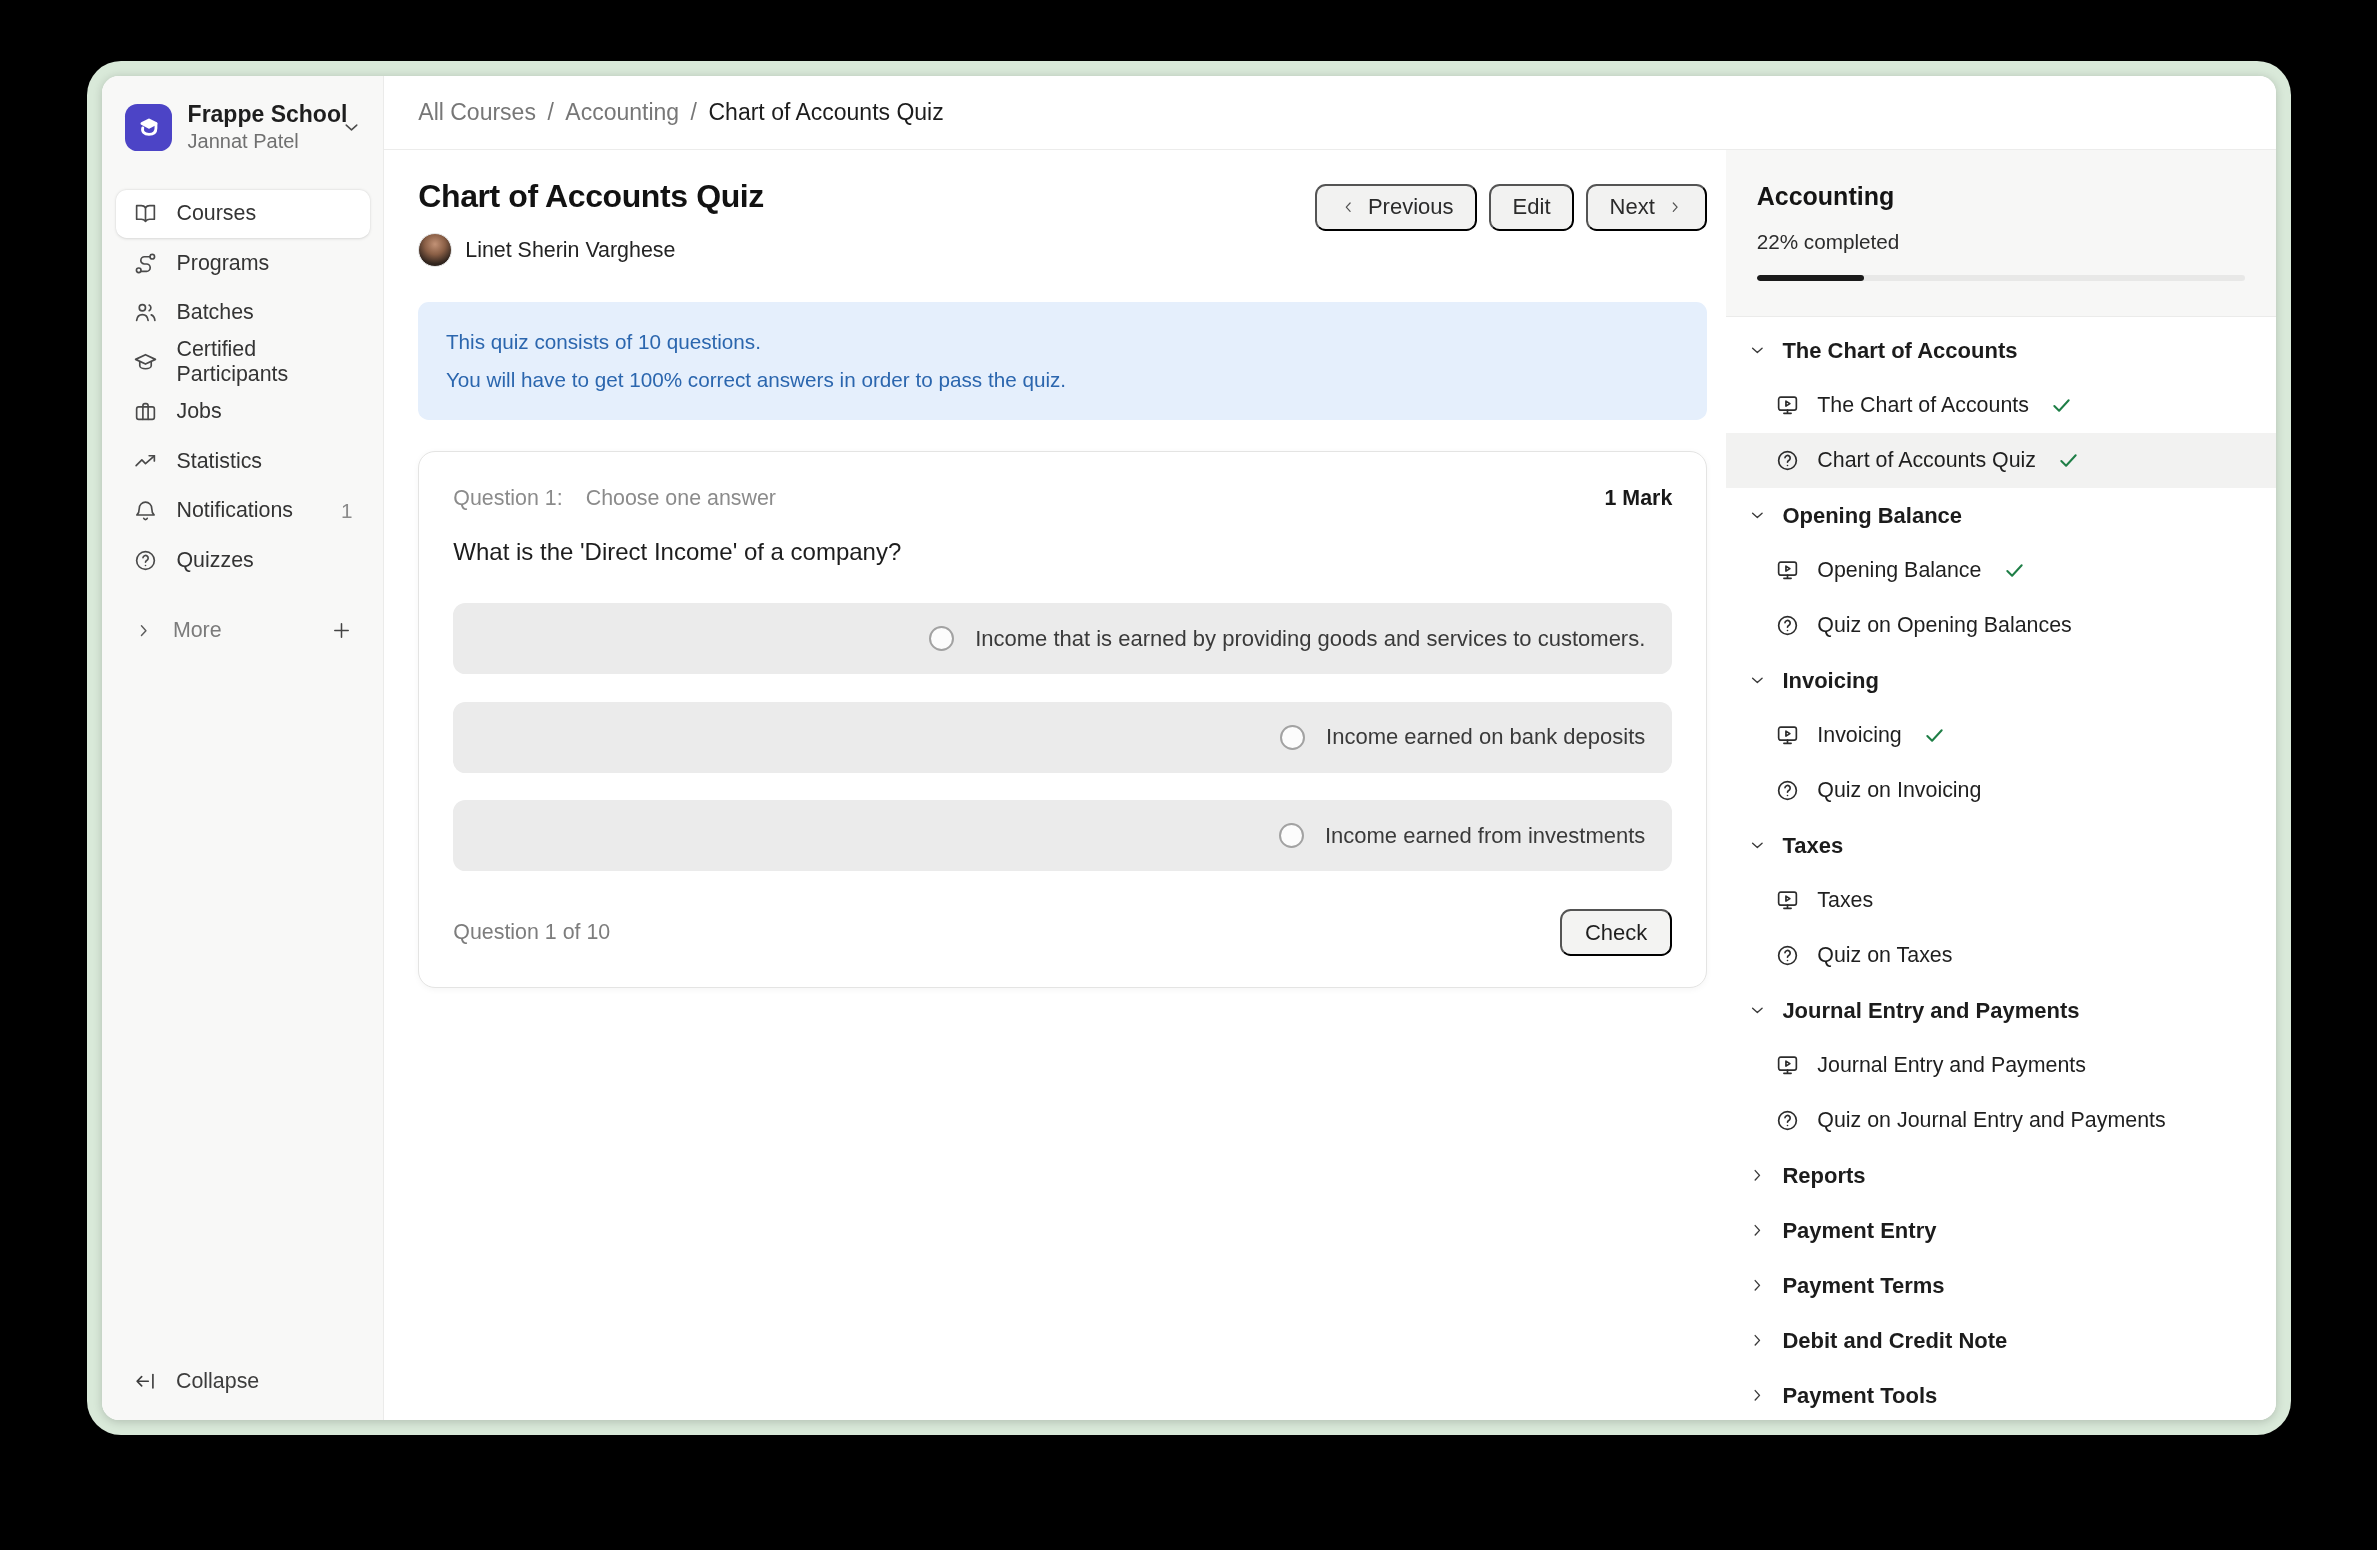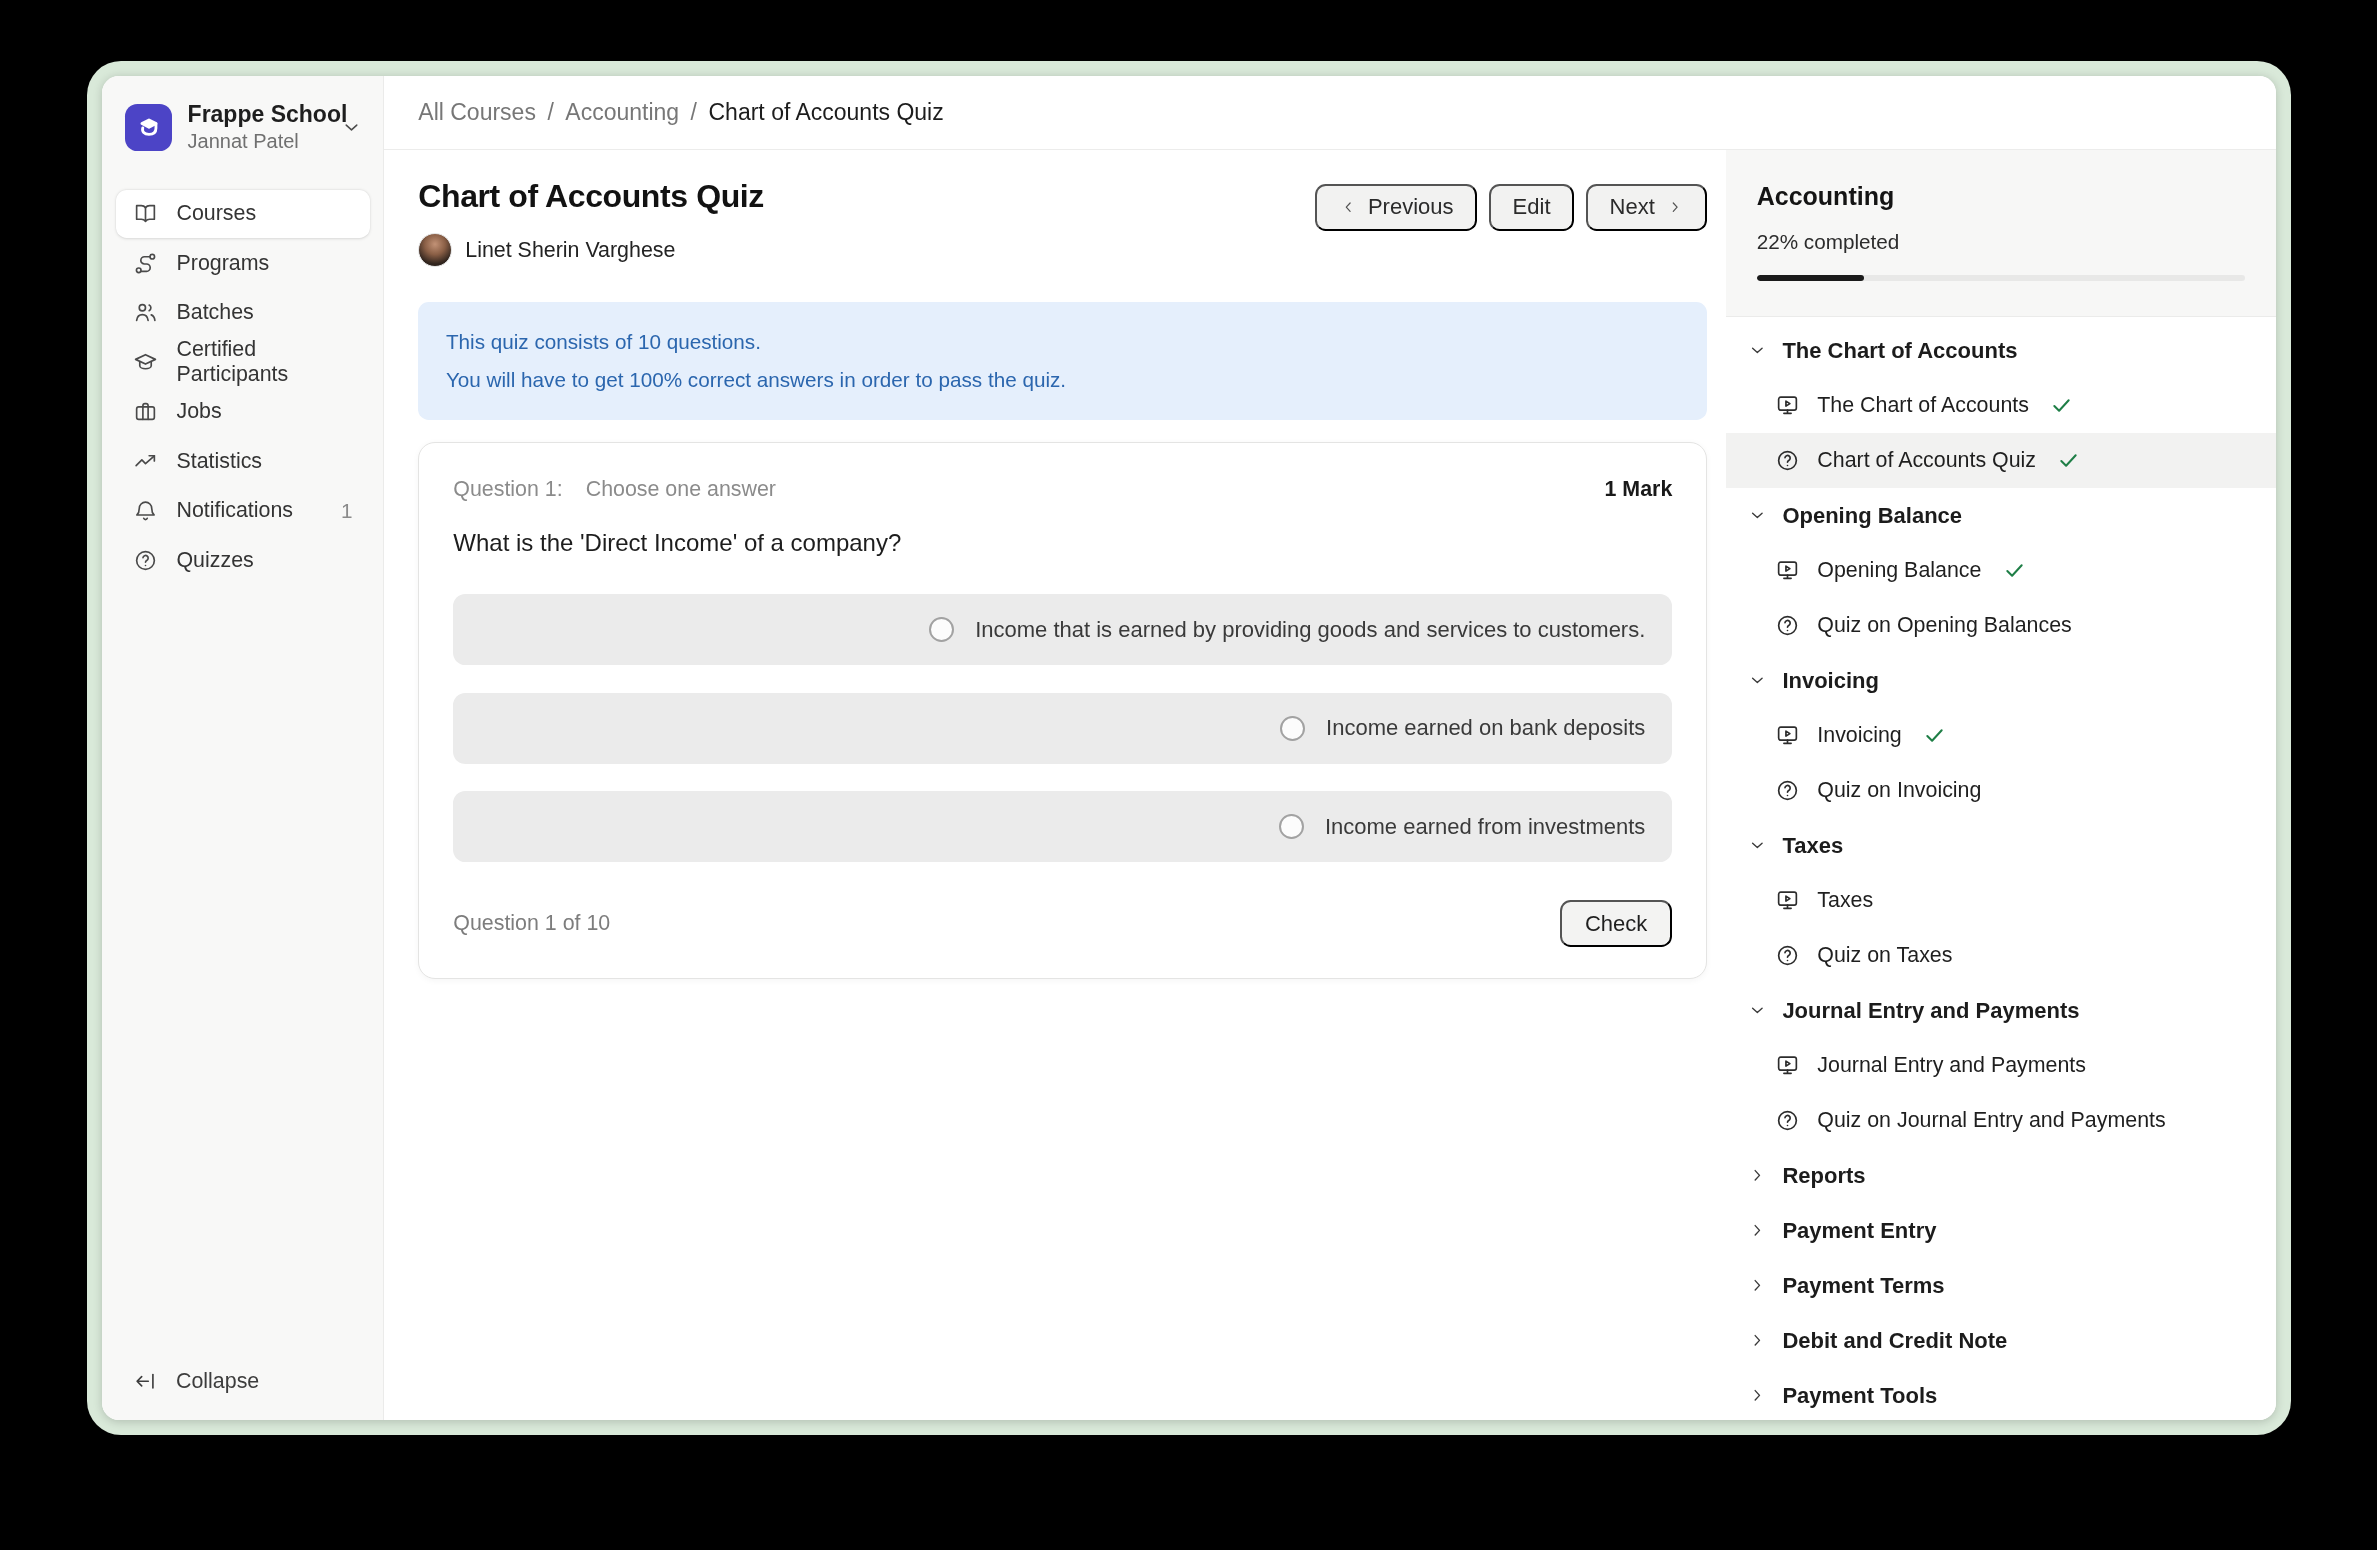--- a/index.html
+++ b/index.html
@@ -61,21 +61,21 @@
             background:radial-gradient(circle at 50% 32%, #c29276 0%, #8a5f46 38%, #33261f 72%, #1d1715 100%); }
 
   .actions { display:flex; gap:12.3px; margin-top:6.1px; }
   .btn { display:inline-flex; align-items:center; gap:10.7px; background:#f2f2f1; border-radius:10.7px;
          height:47px; padding:0 21.4px; font-size:22px; color:#2b2b2b; cursor:pointer; }
   .btn-caret { width:18.4px; height:18.4px; color:#555; }
 
   .banner { margin-top:35px; background:#e5effc; border-radius:10.7px; padding:20.7px 27.6px;
             font-size:20.7px; line-height:38px; color:#2b66ae; }
 
-  .card { margin-top:22px; background:#fff; border:0.8px solid #e4e4e3; border-radius:17px;
+  .card { margin-top:31px; background:#fff; border:0.8px solid #e4e4e3; border-radius:17px;
           box-shadow:0 1.5px 6.1px rgba(0,0,0,.04); padding:34px 34px 31px; }
   .q-head { display:flex; align-items:baseline; font-size:21.4px; color:#8b8b8b; }
   .q-label { margin-right:23px; }
   .q-marks { margin-left:auto; color:#191919; font-weight:700; }
   .q-text { margin-top:27.6px; font-size:24px; font-weight:400; color:#1d1d1d; }
   .options { margin-top:37px; display:flex; flex-direction:column; gap:27.6px; }
   .option { display:flex; align-items:center; gap:20.7px; background:#ebebeb; border-radius:12.3px;
             min-height:71px; padding:0 27px; font-size:22px; color:#3a3a3a; cursor:pointer;justify-content:flex-end; }
   .radio { width:25px; height:25px; border-radius:50%; background:#fcfcfc;
            border:2.3px solid #a2a2a2; flex:none; }
@@ -203,20 +203,33 @@
               <svg viewBox="0 0 24 24">
                 <circle cx="12" cy="12" r="8.5"></circle>
                 <path d="M9.6 9.3a2.5 2.5 0 113.6 2.6c-.8.4-1.2 1-1.2 1.8"></path>
                 <path d="M12 16.8h.01"></path>
               </svg>
             </span>
             <span>Quizzes</span>
           </div>
         </nav>
 
+      <div class="more-row">
+        <span class="ic more-caret">
+          <svg viewBox="0 0 24 24">
+              <path d="M9.5 6.5l5 5.5-5 5.5"></path>
+            </svg>
+        </span>
+        <span>More</span>
+        <span class="ic plus-ic">
+          <svg viewBox="0 0 24 24">
+              <path d="M12 5v14M5 12h14"></path>
+            </svg>
+        </span>
+      </div>
 
       <div class="collapse-row">
         <span class="ic collapse-ic">
           <svg viewBox="0 0 24 24">
               <path d="M15 12H4M4 12l4.5-4.5M4 12l4.5 4.5"></path>
               <path d="M19.5 5.5v13"></path>
             </svg>
         </span>
         <span>Collapse</span>
       </div>

